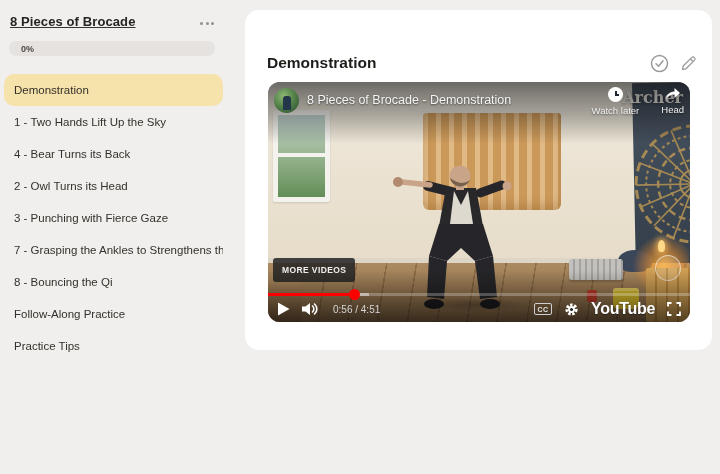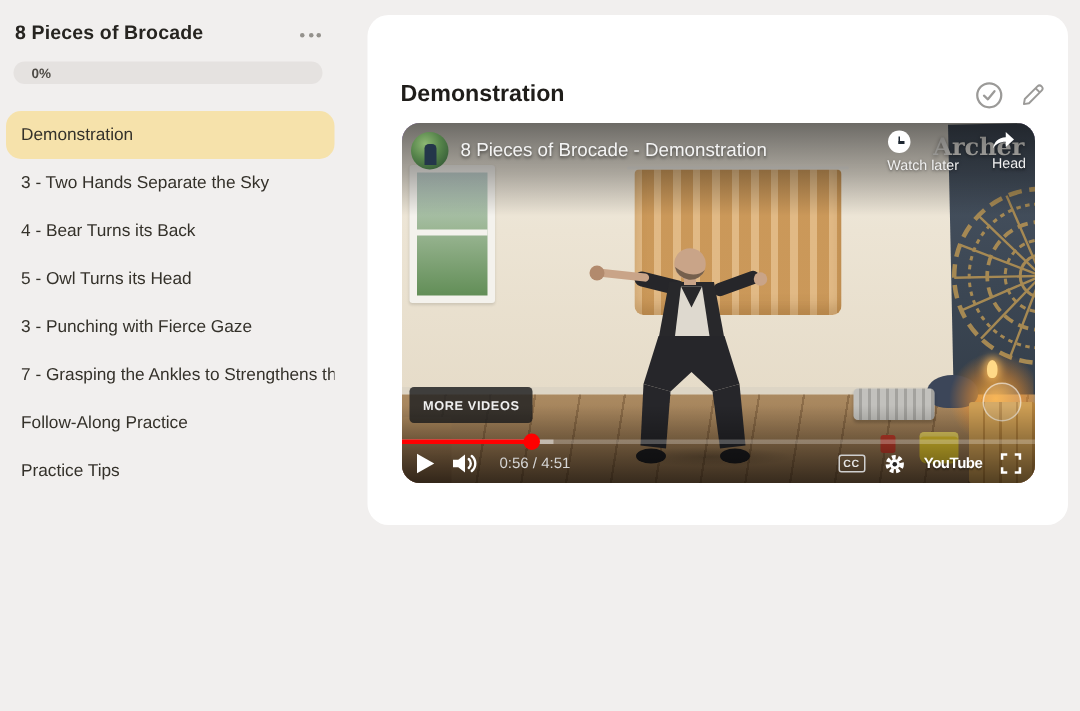--- a/index.html
+++ b/index.html
@@ -6,21 +6,21 @@
   html,body { width:720px; height:474px; overflow:hidden; }
   body {
     font-family:"Liberation Sans","DejaVu Sans",sans-serif;
     background:#f1efee;
     position:relative;
     color:#35332e;
   }
 
   
   .sidebar { position:absolute; left:0; top:0; width:230px; height:474px; }
-  .sb-header { position:absolute; left:10px; right:14px; top:14px; display:flex; align-items:flex-end; justify-content:space-between; }
+  .sb-header { position:absolute; left:10px; right:14px; top:14px; display:flex; align-items:flex-end; justify-content:space-between;text-decoration:underline; }
   .sb-title { font-size:13px; font-weight:700; color:#262420; letter-spacing:.1px; }
   .sb-menu { display:flex; gap:2.5px; padding:4px 2px; cursor:pointer; }
   .sb-menu i { width:3px; height:3px; border-radius:50%; background:#94918c; }
   .sb-progress {
     position:absolute; left:9px; top:41px; width:206px; height:15px;
     background:#e5e2e0; border-radius:9px; overflow:hidden;
     display:flex; align-items:center;
   }
   .sb-progress-fill { position:absolute; left:0; top:0; bottom:0; background:#c9c6c2; border-radius:9px; }
   .sb-progress-label { position:relative; font-size:9px; font-weight:700; color:#4d4a45; padding-left:12px; }
@@ -119,21 +119,21 @@
     position:absolute; left:6px; top:6px; width:25px; height:25px; border-radius:50%;
     background:radial-gradient(circle at 38% 32%, #8db873 0%, #55834a 45%, #27492f 100%);
     overflow:hidden; cursor:pointer;
   }
   .vp-avatar i { position:absolute; left:9px; top:8px; width:8px; height:14px; background:#24364a; border-radius:3px 3px 0 0; }
   .vp-title {
     position:absolute; left:39px; top:11px; font-size:12.5px; color:#f4f4f4;
     text-shadow:0 1px 2px rgba(0,0,0,.5); white-space:nowrap; cursor:pointer;
   }
   .vp-actions { position:absolute; right:6px; top:5px; display:flex; gap:22px; z-index:4; }
-  .vp-action { display:flex; flex-direction:column; gap:3px; cursor:pointer; }
+  .vp-action { display:flex; flex-direction:column; align-items:center; gap:3px; cursor:pointer; }
   .vp-action .lbl { font-size:9.5px; color:#f0f0f0; text-shadow:0 1px 2px rgba(0,0,0,.5); }
   .clock-ic { width:15px; height:15px; border-radius:50%; background:#fff; position:relative; }
   .clock-ic:before { content:""; position:absolute; left:7px; top:3.5px; width:1.6px; height:5px; background:#1d2630; }
   .clock-ic:after { content:""; position:absolute; left:7px; top:7px; width:4.5px; height:1.6px; background:#1d2630; }
 
   .more-videos {
     position:absolute; left:5px; top:176px; z-index:3;
     background:rgba(35,35,35,.85); color:#f1f1f1;
     font-size:8.5px; font-weight:700; letter-spacing:.4px;
     padding:7px 9px; border-radius:3px; cursor:pointer;
@@ -148,21 +148,21 @@
   .vp-played { position:absolute; left:0; top:0; bottom:0; width:20.6%; background:#ff0000; }
   .vp-knob { position:absolute; left:20.6%; top:50%; width:11px; height:11px; margin:-5.5px 0 0 -5.5px; border-radius:50%; background:#ff0000; }
   .vp-controls { position:absolute; left:0; right:0; bottom:0; height:26px; display:flex; align-items:center; padding:0 9px; gap:12px; }
   .vp-controls svg { display:block; cursor:pointer; }
   .vp-time { font-size:10px; color:#d6d6d6; margin-left:2px; }
   .vp-spacer { flex:1; }
   .cc-badge {
     font-size:7px; font-weight:700; color:#e6e6e6;
     border:1.2px solid #cfcfcf; border-radius:2px; padding:1.5px 2.5px; letter-spacing:.5px; cursor:pointer;
   }
-  .yt-logo { font-size:10px; font-weight:700; color:#fff; letter-spacing:-.3px; cursor:pointer; text-shadow:0 1px 1px rgba(0,0,0,.4); }
+  .yt-logo { font-size:16px; font-weight:700; color:#fff; letter-spacing:-.3px; cursor:pointer; text-shadow:0 1px 1px rgba(0,0,0,.4); }
 </style>
 </head>
 <body>
 
 <div class="page">
 
   <aside class="sidebar">
     <div class="sb-header">
       <div class="sb-title">8 Pieces of Brocade</div>
       <div class="sb-menu">
@@ -170,25 +170,26 @@
           <i></i>
           <i></i>
         </div>
     </div>
     <div class="sb-progress">
       <div class="sb-progress-fill" style="width: 0%;"></div>
       <span class="sb-progress-label">0%</span>
     </div>
     <nav class="sb-list">
       <div class="sb-item active">Demonstration</div>
-      <div class="sb-item">3 - Two Hands Separate the Sky</div>
+      <div class="sb-item">1 - Two Hands Lift Up the Sky</div>
       <div class="sb-item">4 - Bear Turns its Back</div>
-      <div class="sb-item">5 - Owl Turns its Head</div>
+      <div class="sb-item">2 - Owl Turns its Head</div>
       <div class="sb-item">3 - Punching with Fierce Gaze</div>
       <div class="sb-item">7 - Grasping the Ankles to Strengthens the…</div>
+      <div class="sb-item">8 - Bouncing the Qi</div>
       <div class="sb-item">Follow-Along Practice</div>
       <div class="sb-item">Practice Tips</div>
     </nav>
   </aside>
 
   <main class="card">
     <h1 class="card-title">Demonstration</h1>
     <div class="card-icons">
       <svg width="19" height="19" viewBox="0 0 19 19">
         <circle cx="9.5" cy="9.5" r="8" fill="none" stroke="#9b9a98" stroke-width="1.5"></circle>

